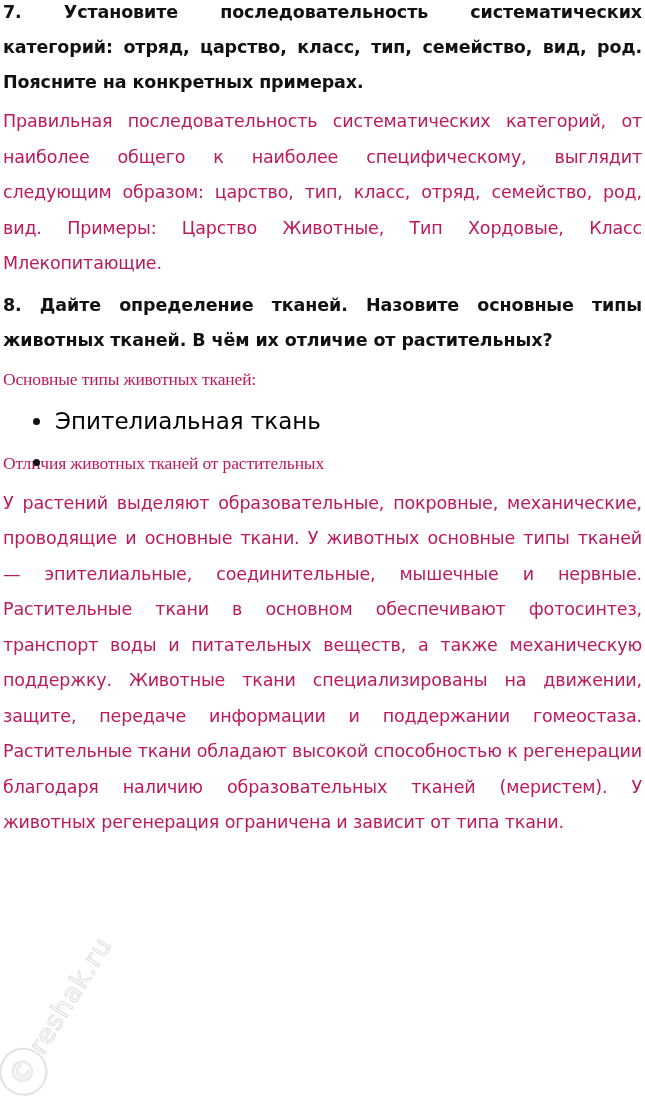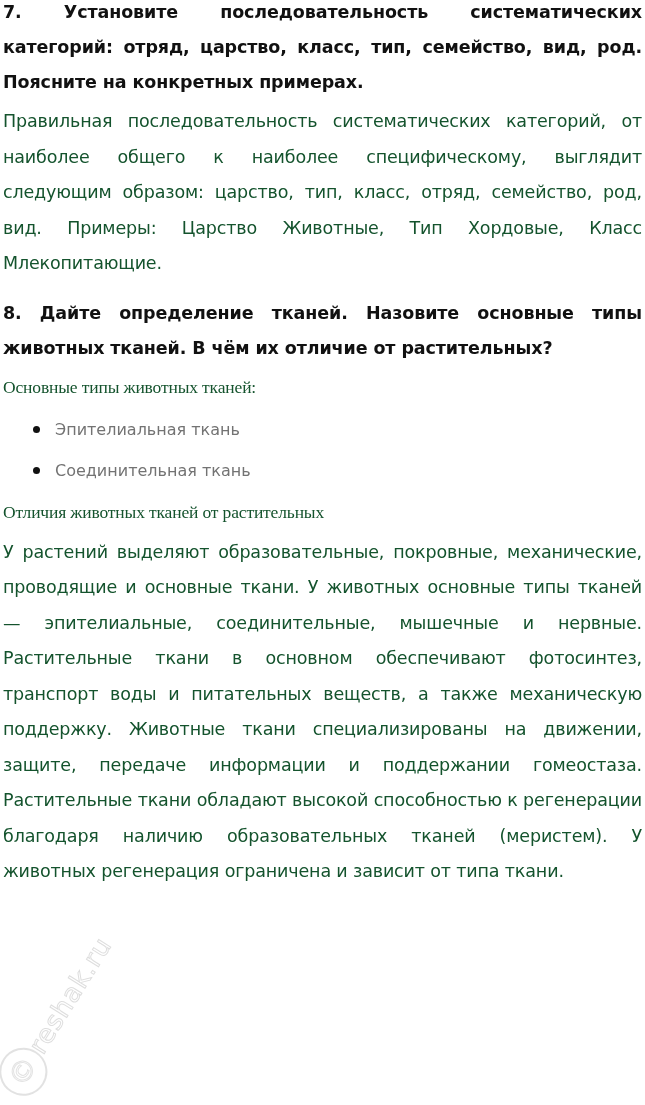--- a/index.html
+++ b/index.html
@@ -27,47 +27,47 @@
       text-align: justify;
       letter-spacing: -0.1px;
       color: #111;
     }
     .q-heading.first { margin-top: -5px; }
     .para {
       font-size: 17.5px;
       line-height: 35.5px;
       margin: 4px 0 0 0;
       text-align: justify;
-      color: #14532d;
+      color: #be185d;
       letter-spacing: -0.15px;
       word-spacing: 0px;
     }
     .para.plain { text-align: left; font-family: Liberation Serif, serif; }
     .bullets {
       list-style: none;
       margin: 4px 0 0 0;
       padding: 0;
     }
     .bullets li {
       position: relative;
-      font-size: 16px;
+      font-size: 23px;
       line-height: 41px;
       padding-left: 52px;
-      color: #737373;
+      color: #000000;
     }
     .bullet-dot {
       position: absolute;
       left: 30px;
       top: 17px;
       width: 7px;
       height: 7px;
       border-radius: 50%;
       background: #111;
     }
-    .q-heading.second { margin-top: 14px; }
+    .q-heading.second { margin-top: 6px; }
     .watermark {
       position: absolute;
       left: 10px;
       top: 960px;
       width: 130px;
       height: 130px;
       pointer-events: none;
       opacity: 0.28;
       color: #777;
       transform: rotate(-58deg);
@@ -107,21 +107,21 @@
   <section>
     <p class="q-heading first">7. Установите последовательность систематических категорий: отряд, царство, класс, тип, семейство, вид, род. Поясните на конкретных примерах.</p>
     <p class="para">Правильная последовательность систематических категорий, от наиболее общего к наиболее специфическому, выглядит следующим образом: царство, тип, класс, отряд, семейство, род, вид. Примеры: Царство Животные, Тип Хордовые, Класс Млекопитающие.</p>
   </section>
 
   <section>
     <p class="q-heading second">8. Дайте определение тканей. Назовите основные типы животных тканей. В чём их отличие от растительных?</p>
     <p class="para plain">Основные типы животных тканей:</p>
     <ul class="bullets">
       <li><span class="bullet-dot"></span><span>Эпителиальная ткань</span></li>
-      <li><span class="bullet-dot"></span><span>Соединительная ткань</span></li>
+      <li><span class="bullet-dot"></span></li>
     </ul>
     <p class="para plain">Отличия животных тканей от растительных</p>
     <p class="para">У растений выделяют образовательные, покровные, механические, проводящие и основные ткани. У животных основные типы тканей — эпителиальные, соединительные, мышечные и нервные. Растительные ткани в основном обеспечивают фотосинтез, транспорт воды и питательных веществ, а также механическую поддержку. Животные ткани специализированы на движении, защите, передаче информации и поддержании гомеостаза. Растительные ткани обладают высокой способностью к регенерации благодаря наличию образовательных тканей (меристем). У животных регенерация ограничена и зависит от типа ткани.</p>
   </section>
 
 </div>
 
 <div class="watermark">
   <span class="wm-copy">©</span>
   <span class="wm-text">reshak.ru</span>

